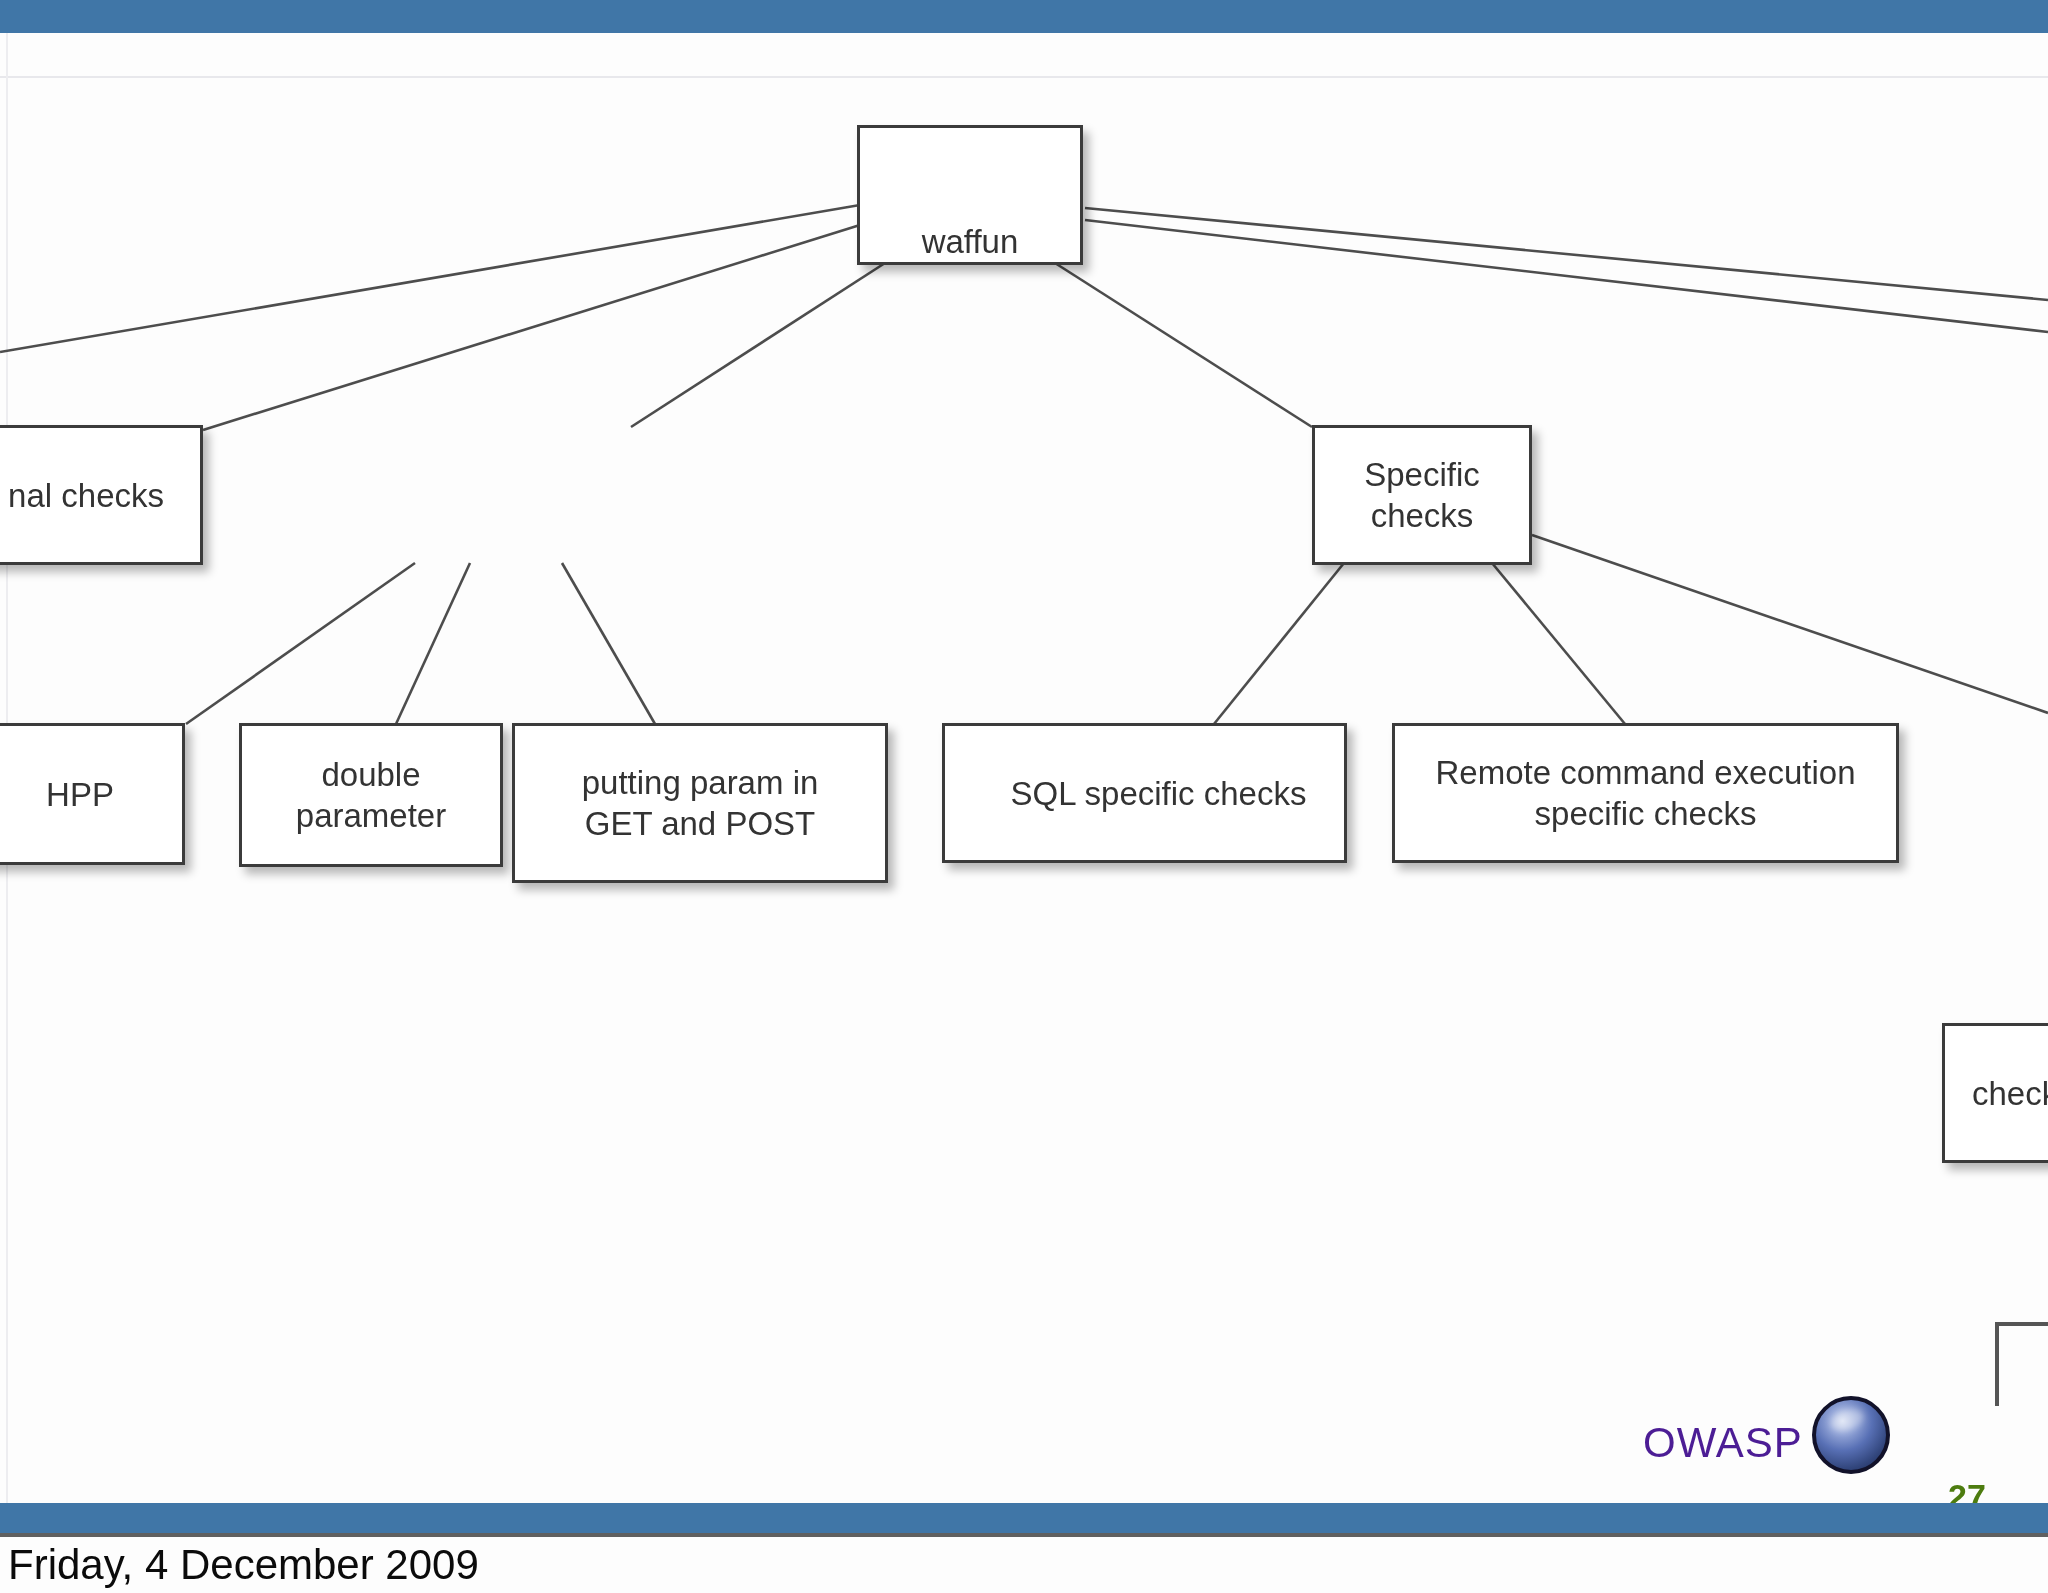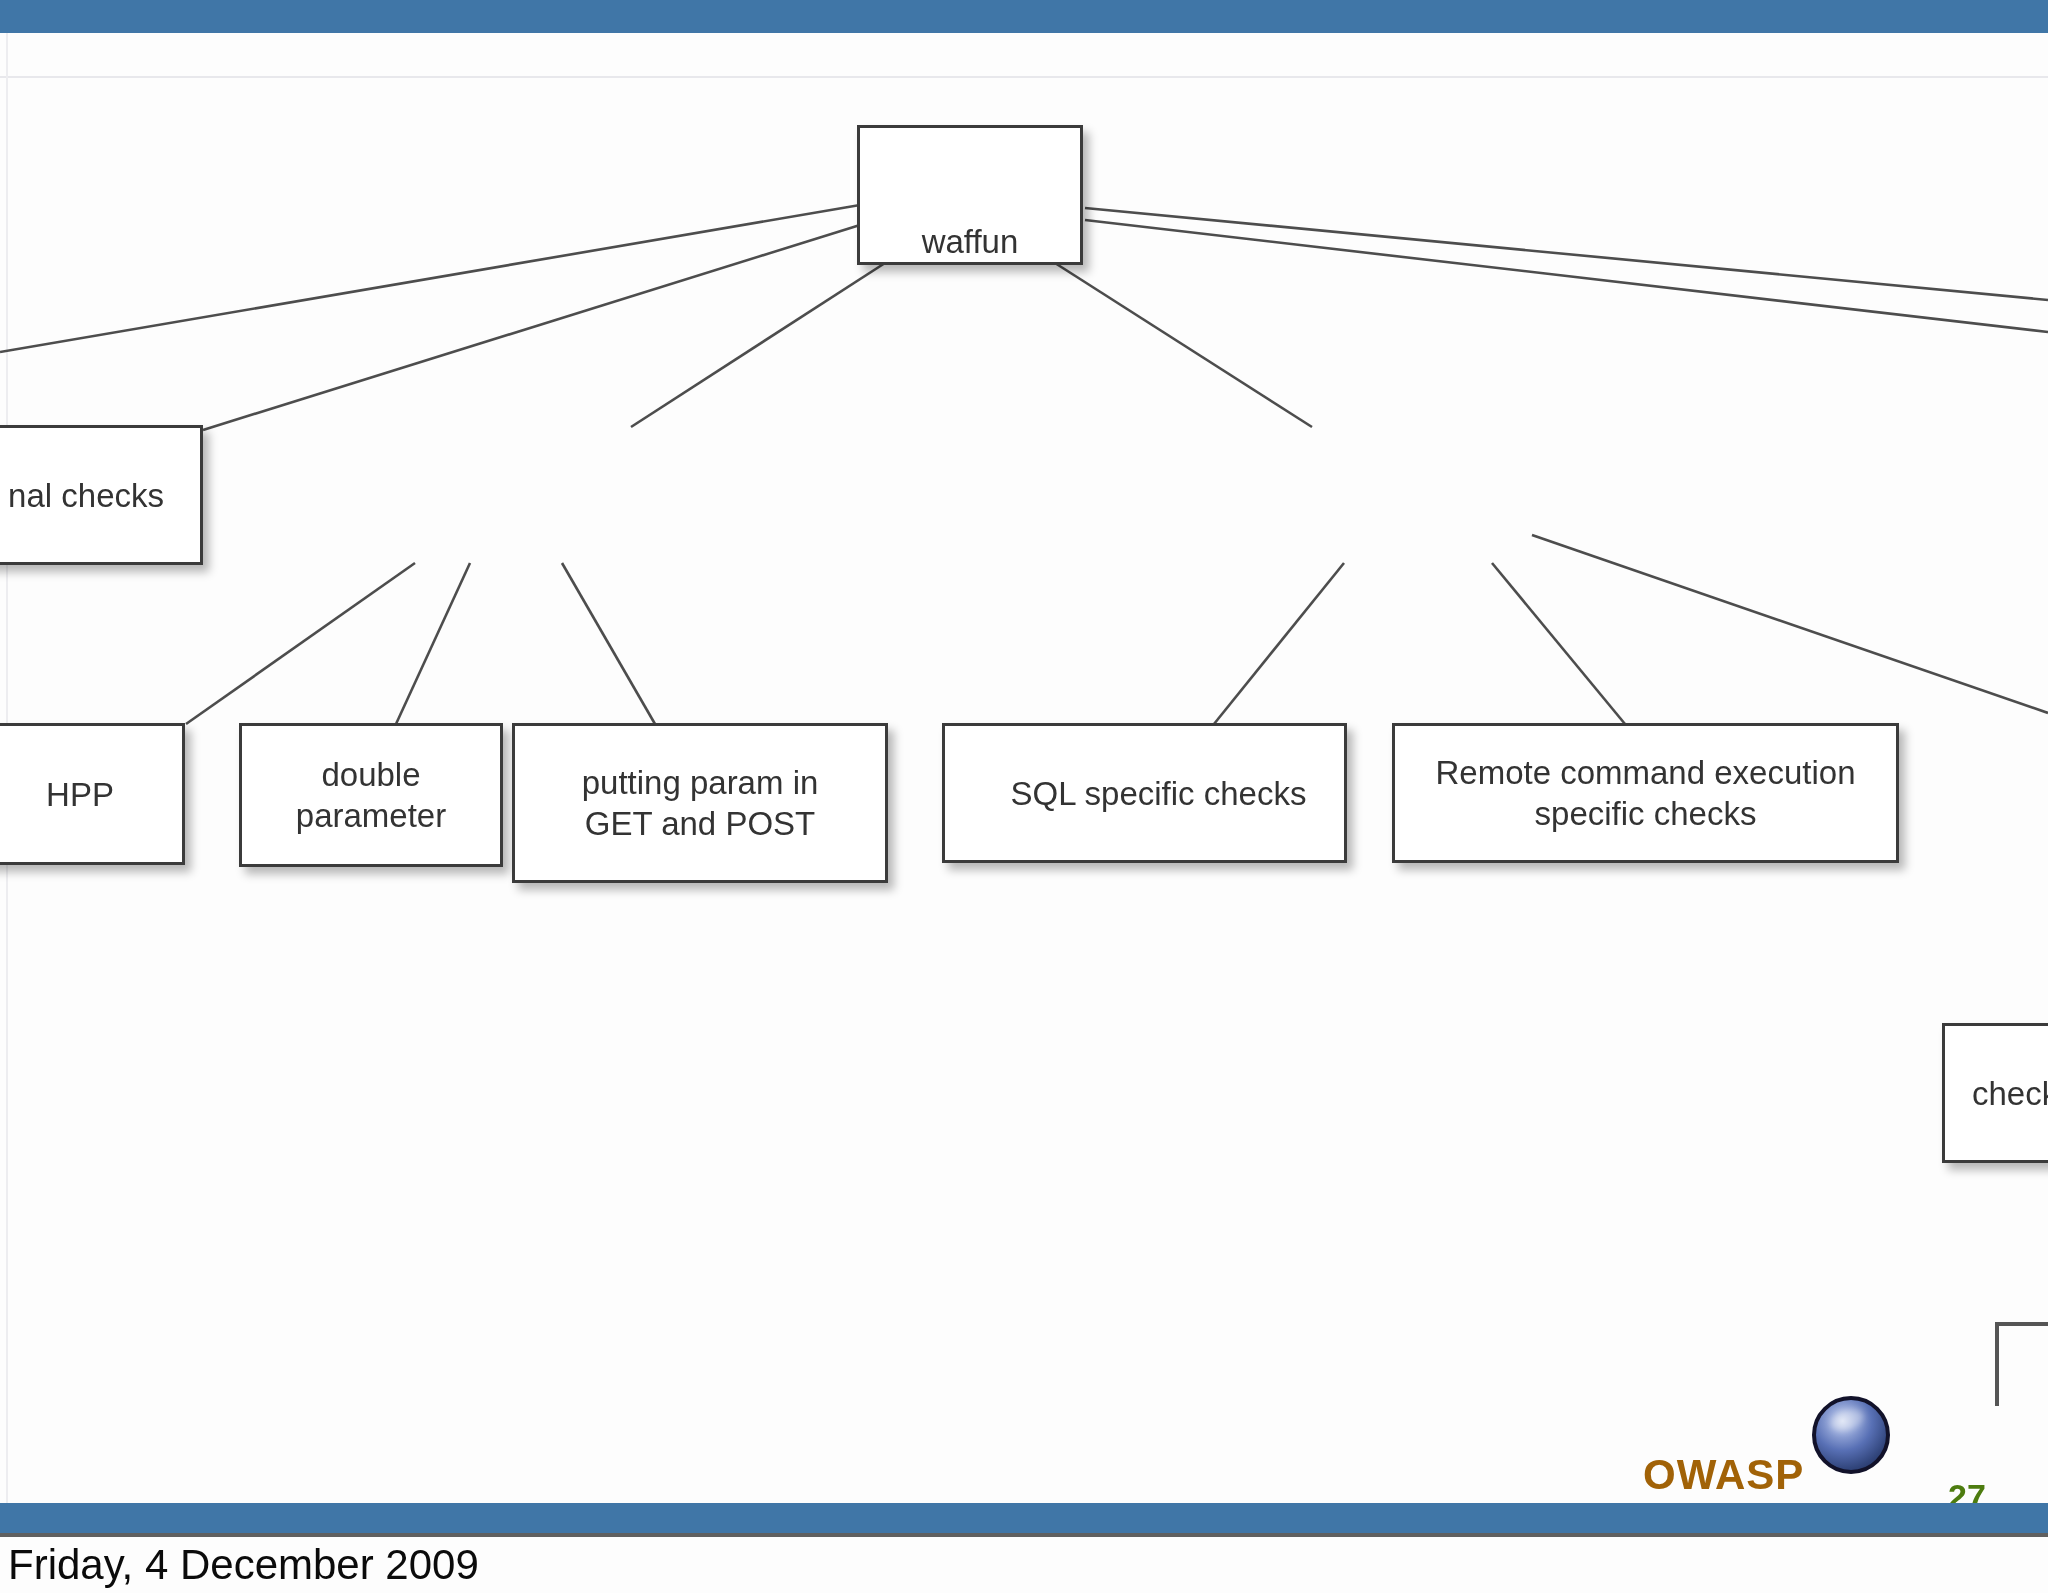--- a/index.html
+++ b/index.html
@@ -55,22 +55,22 @@
 
   
   #partial-box-corner{
     position:absolute;left:1995px;top:1322px;width:120px;height:80px;
     border-top:4px solid #555555;border-left:4px solid #555555;
     background:transparent;
   }
 
   
   #owasp-text{
-    position:absolute;left:1643px;top:1451px;
-    font-size:42px;font-weight:700;letter-spacing:1px;color:#a16207;
+    position:absolute;left:1643px;top:1419px;
+    font-size:42px;font-weight:400;letter-spacing:1px;color:#4c1d95;
   }
   #owasp-globe{
     position:absolute;left:1812px;top:1396px;width:78px;height:78px;
     border-radius:50%;
     background:radial-gradient(circle at 38% 30%, #d2dbf1 0%, #94a6d8 20%, #5870b5 45%, #33477e 72%, #16224a 100%);
     border:4px solid #12122a;
     box-sizing:border-box;
     box-shadow:0 0 4px rgba(255,255,255,0.8);
   }
   #owasp-globe::after{
@@ -115,20 +115,24 @@
 
   <div id="node-waffun" class="node">
     <span>waffun</span>
   </div>
 
   <div id="node-partial-left" class="node">
     <span>nal checks</span>
   </div>
 
 
+  <div id="node-specific-checks" class="node">
+    <span>Specific</span>
+    <span>checks</span>
+  </div>
 
   <div id="node-hpp" class="node">
     <span>HPP</span>
   </div>
 
   <div id="node-double-parameter" class="node">
     <span>double</span>
     <span>parameter</span>
   </div>
 

